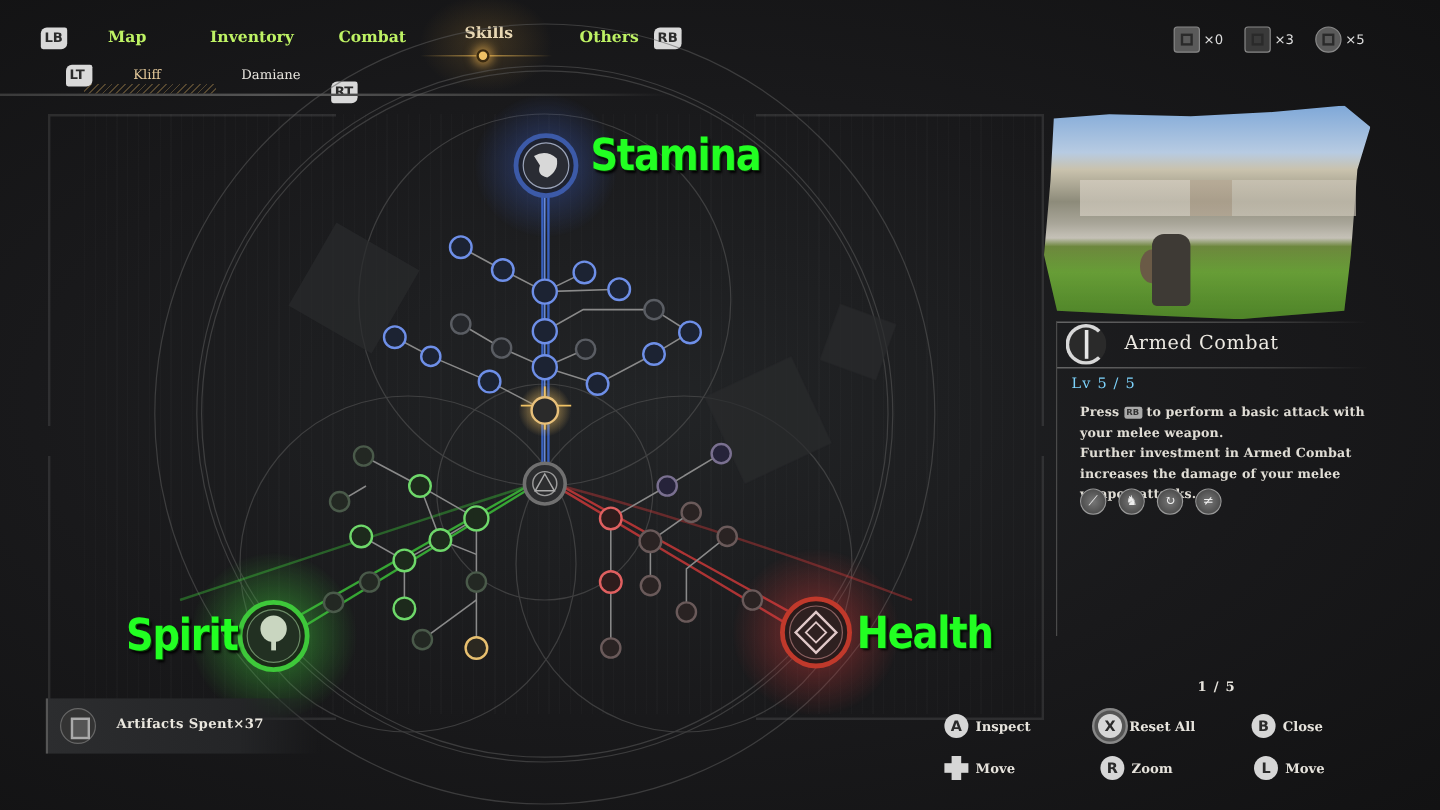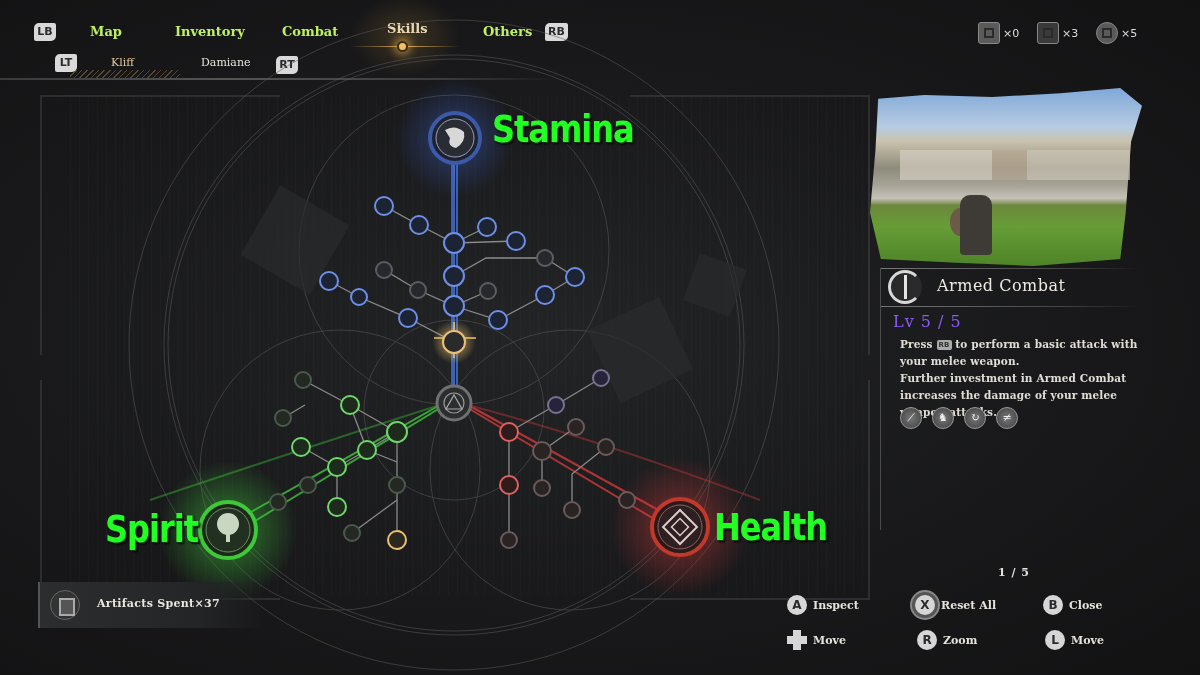--- a/index.html
+++ b/index.html
@@ -23,21 +23,21 @@
   .fret.br { left: 630px; top: 380px; width: 240px; height: 220px; border-left: none; border-top: none; }
 
   
   .topnav { position: absolute; left: 0; top: 0; width: 1200px; height: 80px; }
   .nav-row1 { position: absolute; top: 20px; left: 0; width: 600px; height: 26px; }
   .nav-row2 { position: absolute; top: 52px; left: 0; width: 600px; height: 22px; margin-left: 21px; }
   .btn-badge {
     position: absolute; height: 18px; min-width: 22px; padding: 0 3px;
     background: #d9d9d9; color: #2b2b2b; border-radius: 5px 2px 5px 2px;
     font-family: "DejaVu Sans", sans-serif; font-size: 11px; font-weight: bold;
-    text-align: center; line-height: 18px;
+    line-height: 18px;
   }
   .nav-item { position: absolute; font-size: 13px; color: #bef264; font-weight: bold; line-height: 22px; cursor: pointer; }
   .nav-item.active { color: #e8d8b4; }
   .skills-glow {
     position: absolute; left: 345px; top: 0; width: 120px; height: 80px;
     background: radial-gradient(ellipse at 50% 45%, rgba(200,150,60,0.22), transparent 65%);
   }
   .skills-line { position: absolute; left: 350px; top: 46px; width: 110px; height: 1px; background: linear-gradient(90deg, transparent, #d6a84d, transparent); }
   .skills-dot { position: absolute; left: 397px; top: 41px; width: 11px; height: 11px; border-radius: 50%; background: #f0c265; box-shadow: 0 0 8px 3px rgba(240,180,80,.6); border: 2px solid #3a2a10; }
   .sub-item { position: absolute; font-size: 11px; font-weight: normal; line-height: 22px; cursor: pointer; }
@@ -75,21 +75,21 @@
 
   .panel-divider-v { position: absolute; left: 880px; top: 268px; width: 1px; height: 262px; background: #4a4a4a; }
   .panel-rule { position: absolute; left: 880px; height: 1px; width: 260px; background: linear-gradient(90deg, #777, #444 70%, transparent); }
 
   .skill-header-icon {
     position: absolute; left: 888px; top: 270px; width: 34px; height: 34px; border-radius: 50%;
     border: 3px solid #d8d8d8; border-right-color: transparent; background: #2a2a2a;
   }
   .skill-header-icon::before { content: ""; position: absolute; left: 13px; top: 2px; width: 3px; height: 24px; background: #e6e6e6; }
   .skill-title { position: absolute; left: 937px; top: 276px; font-size: 16px; letter-spacing: .5px; color: #ece9e2; }
-  .skill-level { position: absolute; left: 893px; top: 312px; font-size: 16px; letter-spacing: 1px; color: #8b5cf6; }
+  .skill-level { position: absolute; left: 893px; top: 312px; font-size: 12px; letter-spacing: 1px; color: #7dd3fc; }
   .skill-desc { position: absolute; left: 900px; top: 336px; width: 260px; font-size: 10.5px; line-height: 17px; color: #e0ddd5; font-weight: bold; letter-spacing: .15px; }
   .inline-rb { display: inline-block; background: #aaa; color: #333; font-size: 7px; padding: 0 2px; border-radius: 2px; line-height: 10px; vertical-align: 1px; font-family: "DejaVu Sans", sans-serif; }
   .perk-row { position: absolute; left: 900px; top: 407px; display: flex; gap: 10px; }
   .perk { width: 22px; height: 22px; border-radius: 50%; background: radial-gradient(circle, #777, #3d3d3d); border: 1px solid #999; color: #eee; font-size: 11px; text-align: center; line-height: 20px; }
 
   .page-indicator { position: absolute; left: 998px; top: 566px; font-size: 11px; color: #e6e3dc; font-weight: bold; letter-spacing: 1px; }
 
   .hint { position: absolute; display: flex; align-items: center; gap: 6px; font-size: 11px; font-weight: bold; color: #e6e3dc; cursor: pointer; }
   .hint-btn { width: 20px; height: 20px; border-radius: 50%; background: #d6d6d6; color: #2a2a2a; font-family: "DejaVu Sans", sans-serif; font-size: 12px; font-weight: bold; text-align: center; line-height: 20px; position: relative; }
   .hint-btn.ring { box-shadow: 0 0 0 3px #555, 0 0 0 5px #888; }
@@ -128,21 +128,21 @@
     <span class="btn-badge" style="left:545px;top:3px;">RB</span>
   </div>
   <div class="skills-line"></div>
   <div class="skills-dot"></div>
 
   <div class="kliff-underline"></div>
   <div class="nav-row2">
     <span class="btn-badge" style="left:34px;top:2px;">LT</span>
     <span class="sub-item active" style="left:90px;top:0;">Kliff</span>
     <span class="sub-item" style="left:180px;top:0;">Damiane</span>
-    <span class="btn-badge" style="left:255px;top:4px;">RT</span>
+    <span class="btn-badge" style="left:255px;top:16px;">RT</span>
   </div>
   <div class="nav-rule"></div>
 
   <div class="currency" style="left:978px;">
     <span class="cur-icon"></span>
     <span>×0</span>
   </div>
   <div class="currency" style="left:1037px;">
     <span class="cur-icon" style="background:#3a3a3a;"></span>
     <span>×3</span>

